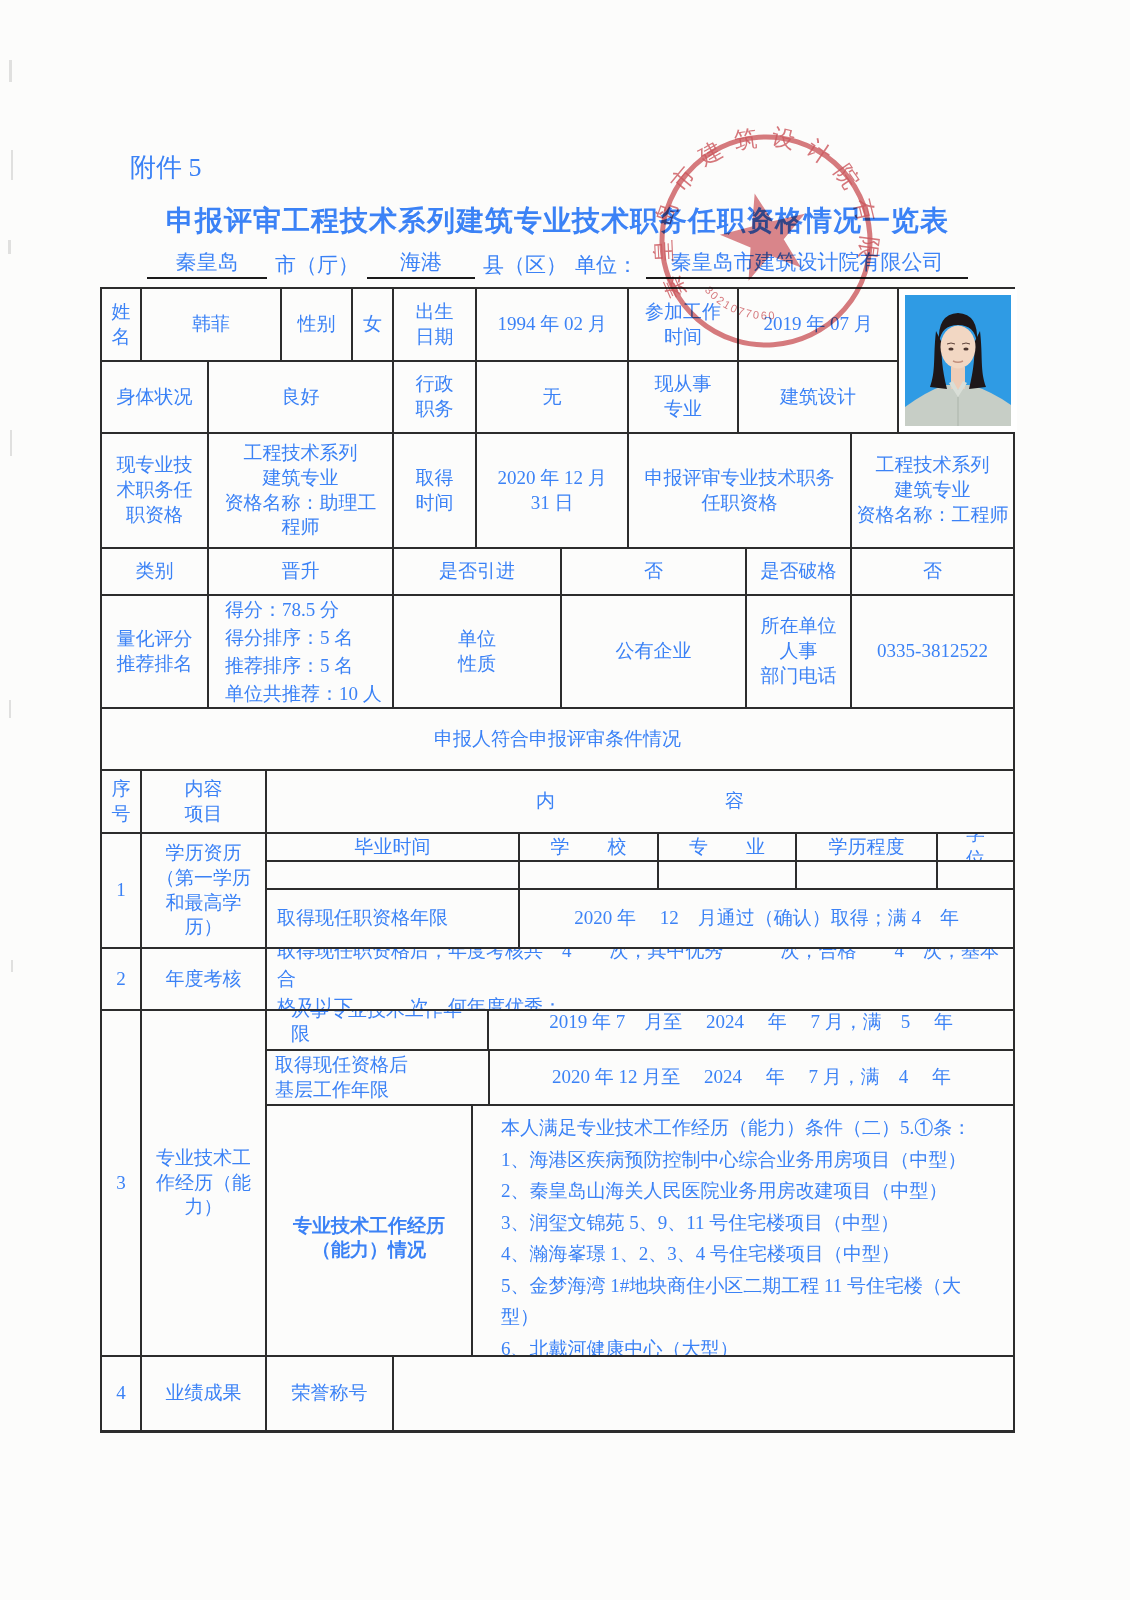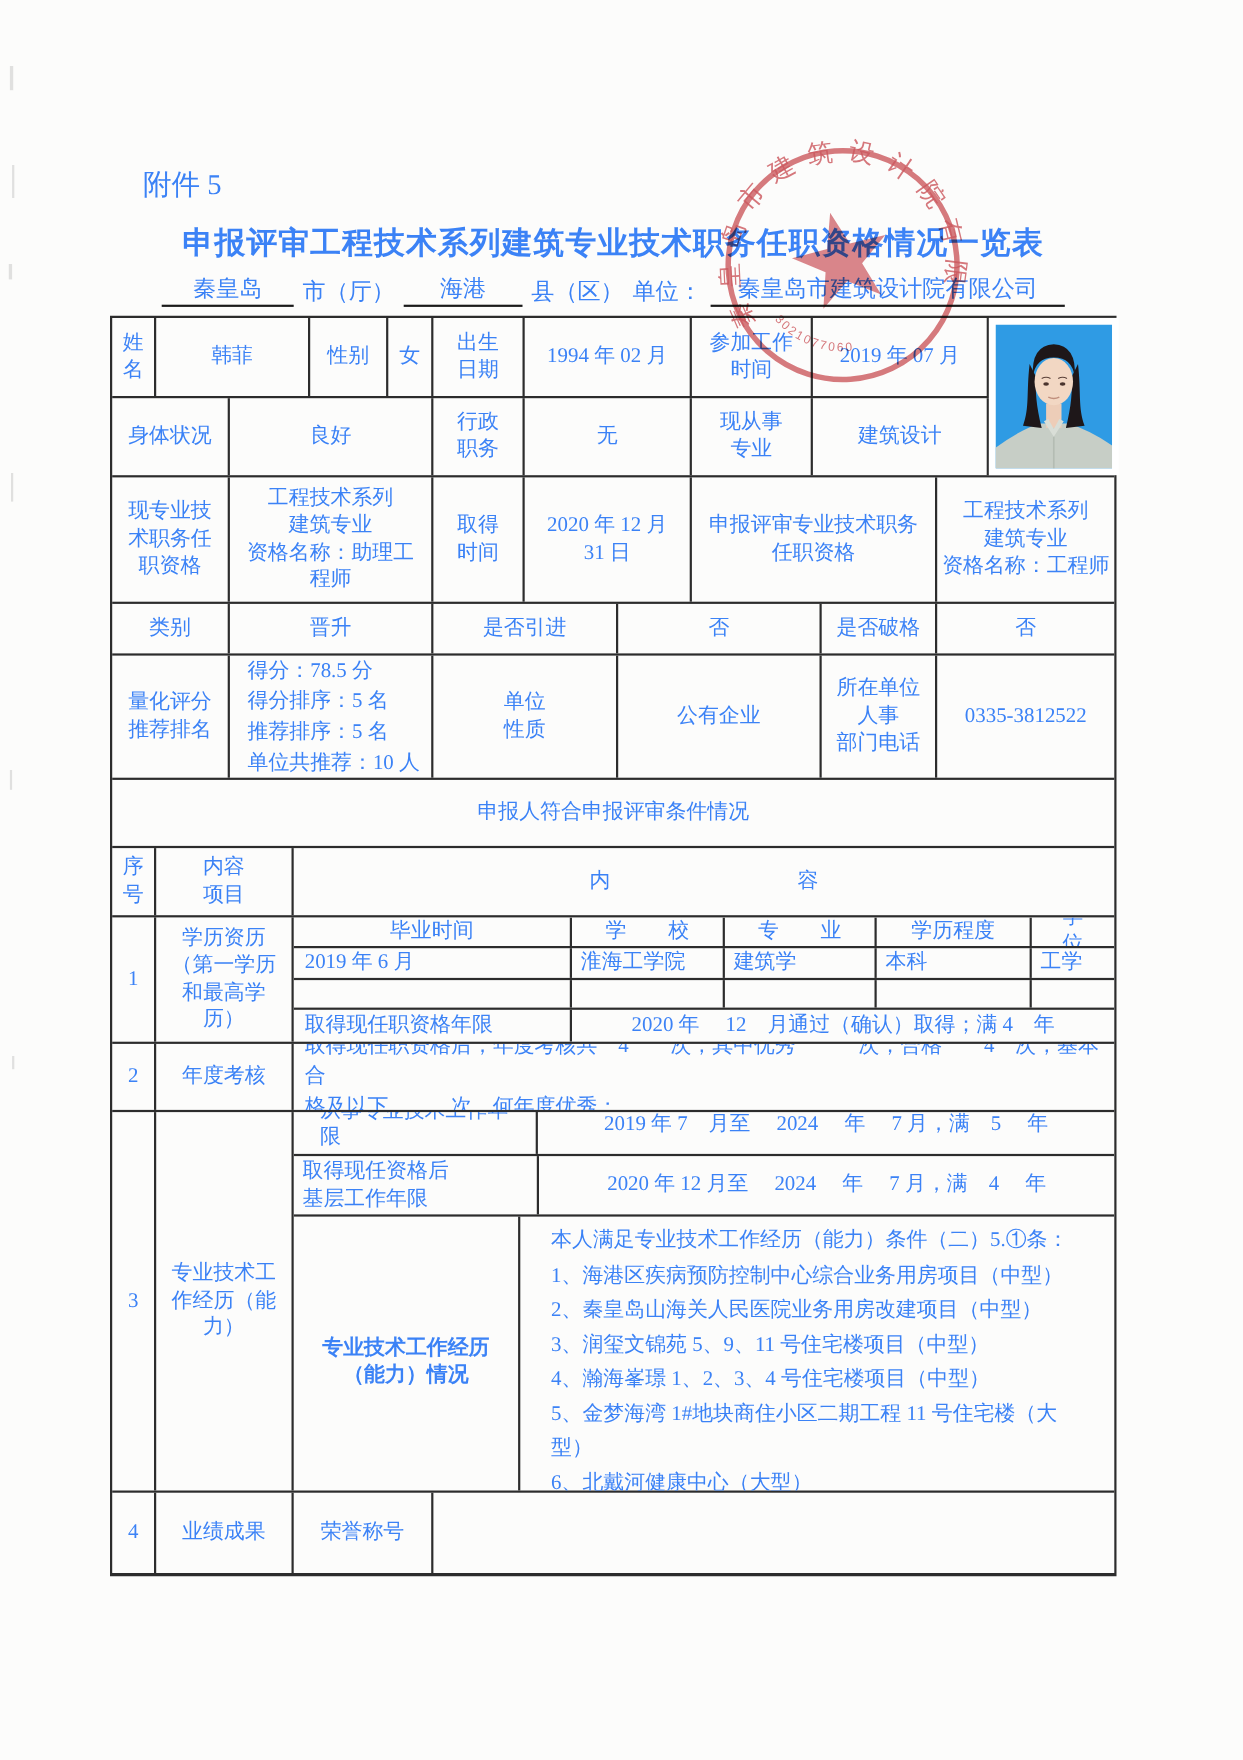--- a/index.html
+++ b/index.html
@@ -177,27 +177,20 @@
 和最高学
 历）</div>
       <div class="c last sub">
         <div class="srow" style="height:28px;">
           <div class="c" style="width:253px;">毕业时间</div>
           <div class="c" style="width:139px;">学　　校</div>
           <div class="c" style="width:138px;">专　　业</div>
           <div class="c" style="width:141px;">学历程度</div>
           <div class="c last">学　　位</div>
         </div>
-        <div class="srow" style="height:29px;">
-          <div class="c leftal" style="width:253px;padding-left:10px;">2019 年 6 月</div>
-          <div class="c leftal" style="width:139px;padding-left:8px;">淮海工学院</div>
-          <div class="c leftal" style="width:138px;padding-left:8px;">建筑学</div>
-          <div class="c leftal" style="width:141px;padding-left:8px;">本科</div>
-          <div class="c last leftal" style="padding-left:8px;">工学</div>
-        </div>
         <div class="srow" style="height:28px;">
           <div class="c" style="width:253px;"></div>
           <div class="c" style="width:139px;"></div>
           <div class="c" style="width:138px;"></div>
           <div class="c" style="width:141px;"></div>
           <div class="c last"></div>
         </div>
         <div class="srow lastsrow">
           <div class="c leftal" style="width:253px;padding-left:10px;">取得现任职资格年限</div>
           <div class="c last">2020 年　 12　月通过（确认）取得；满 4　年</div>

